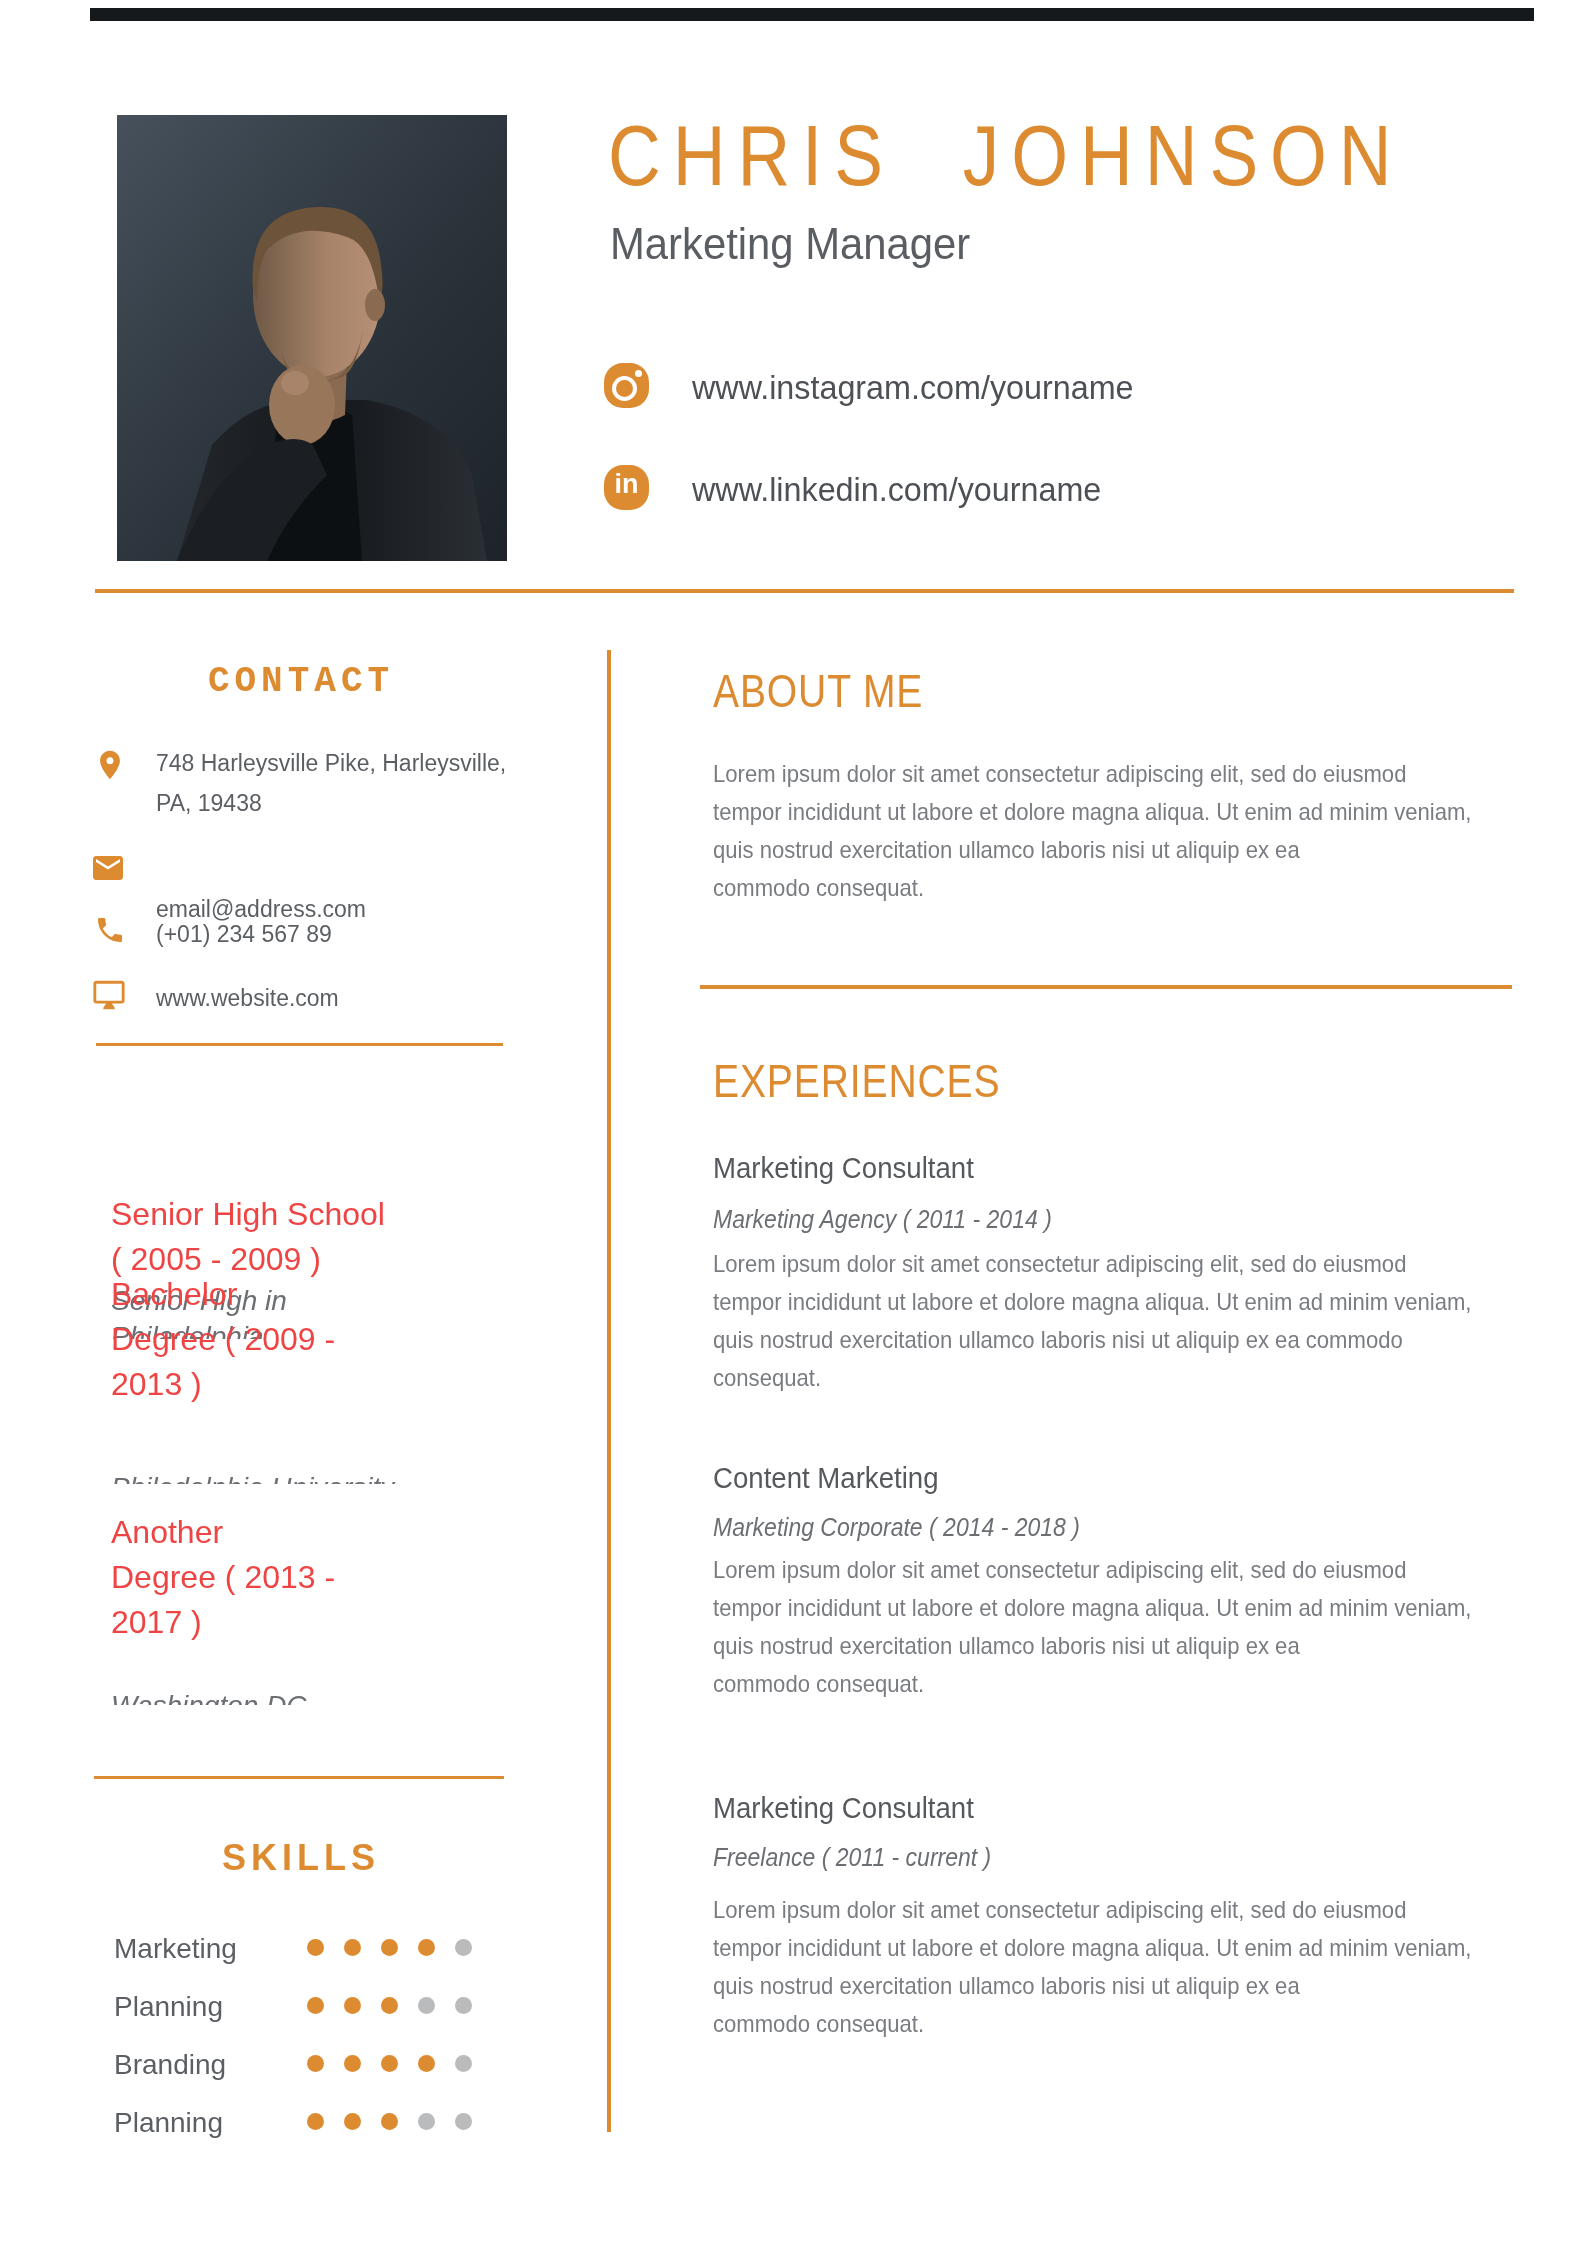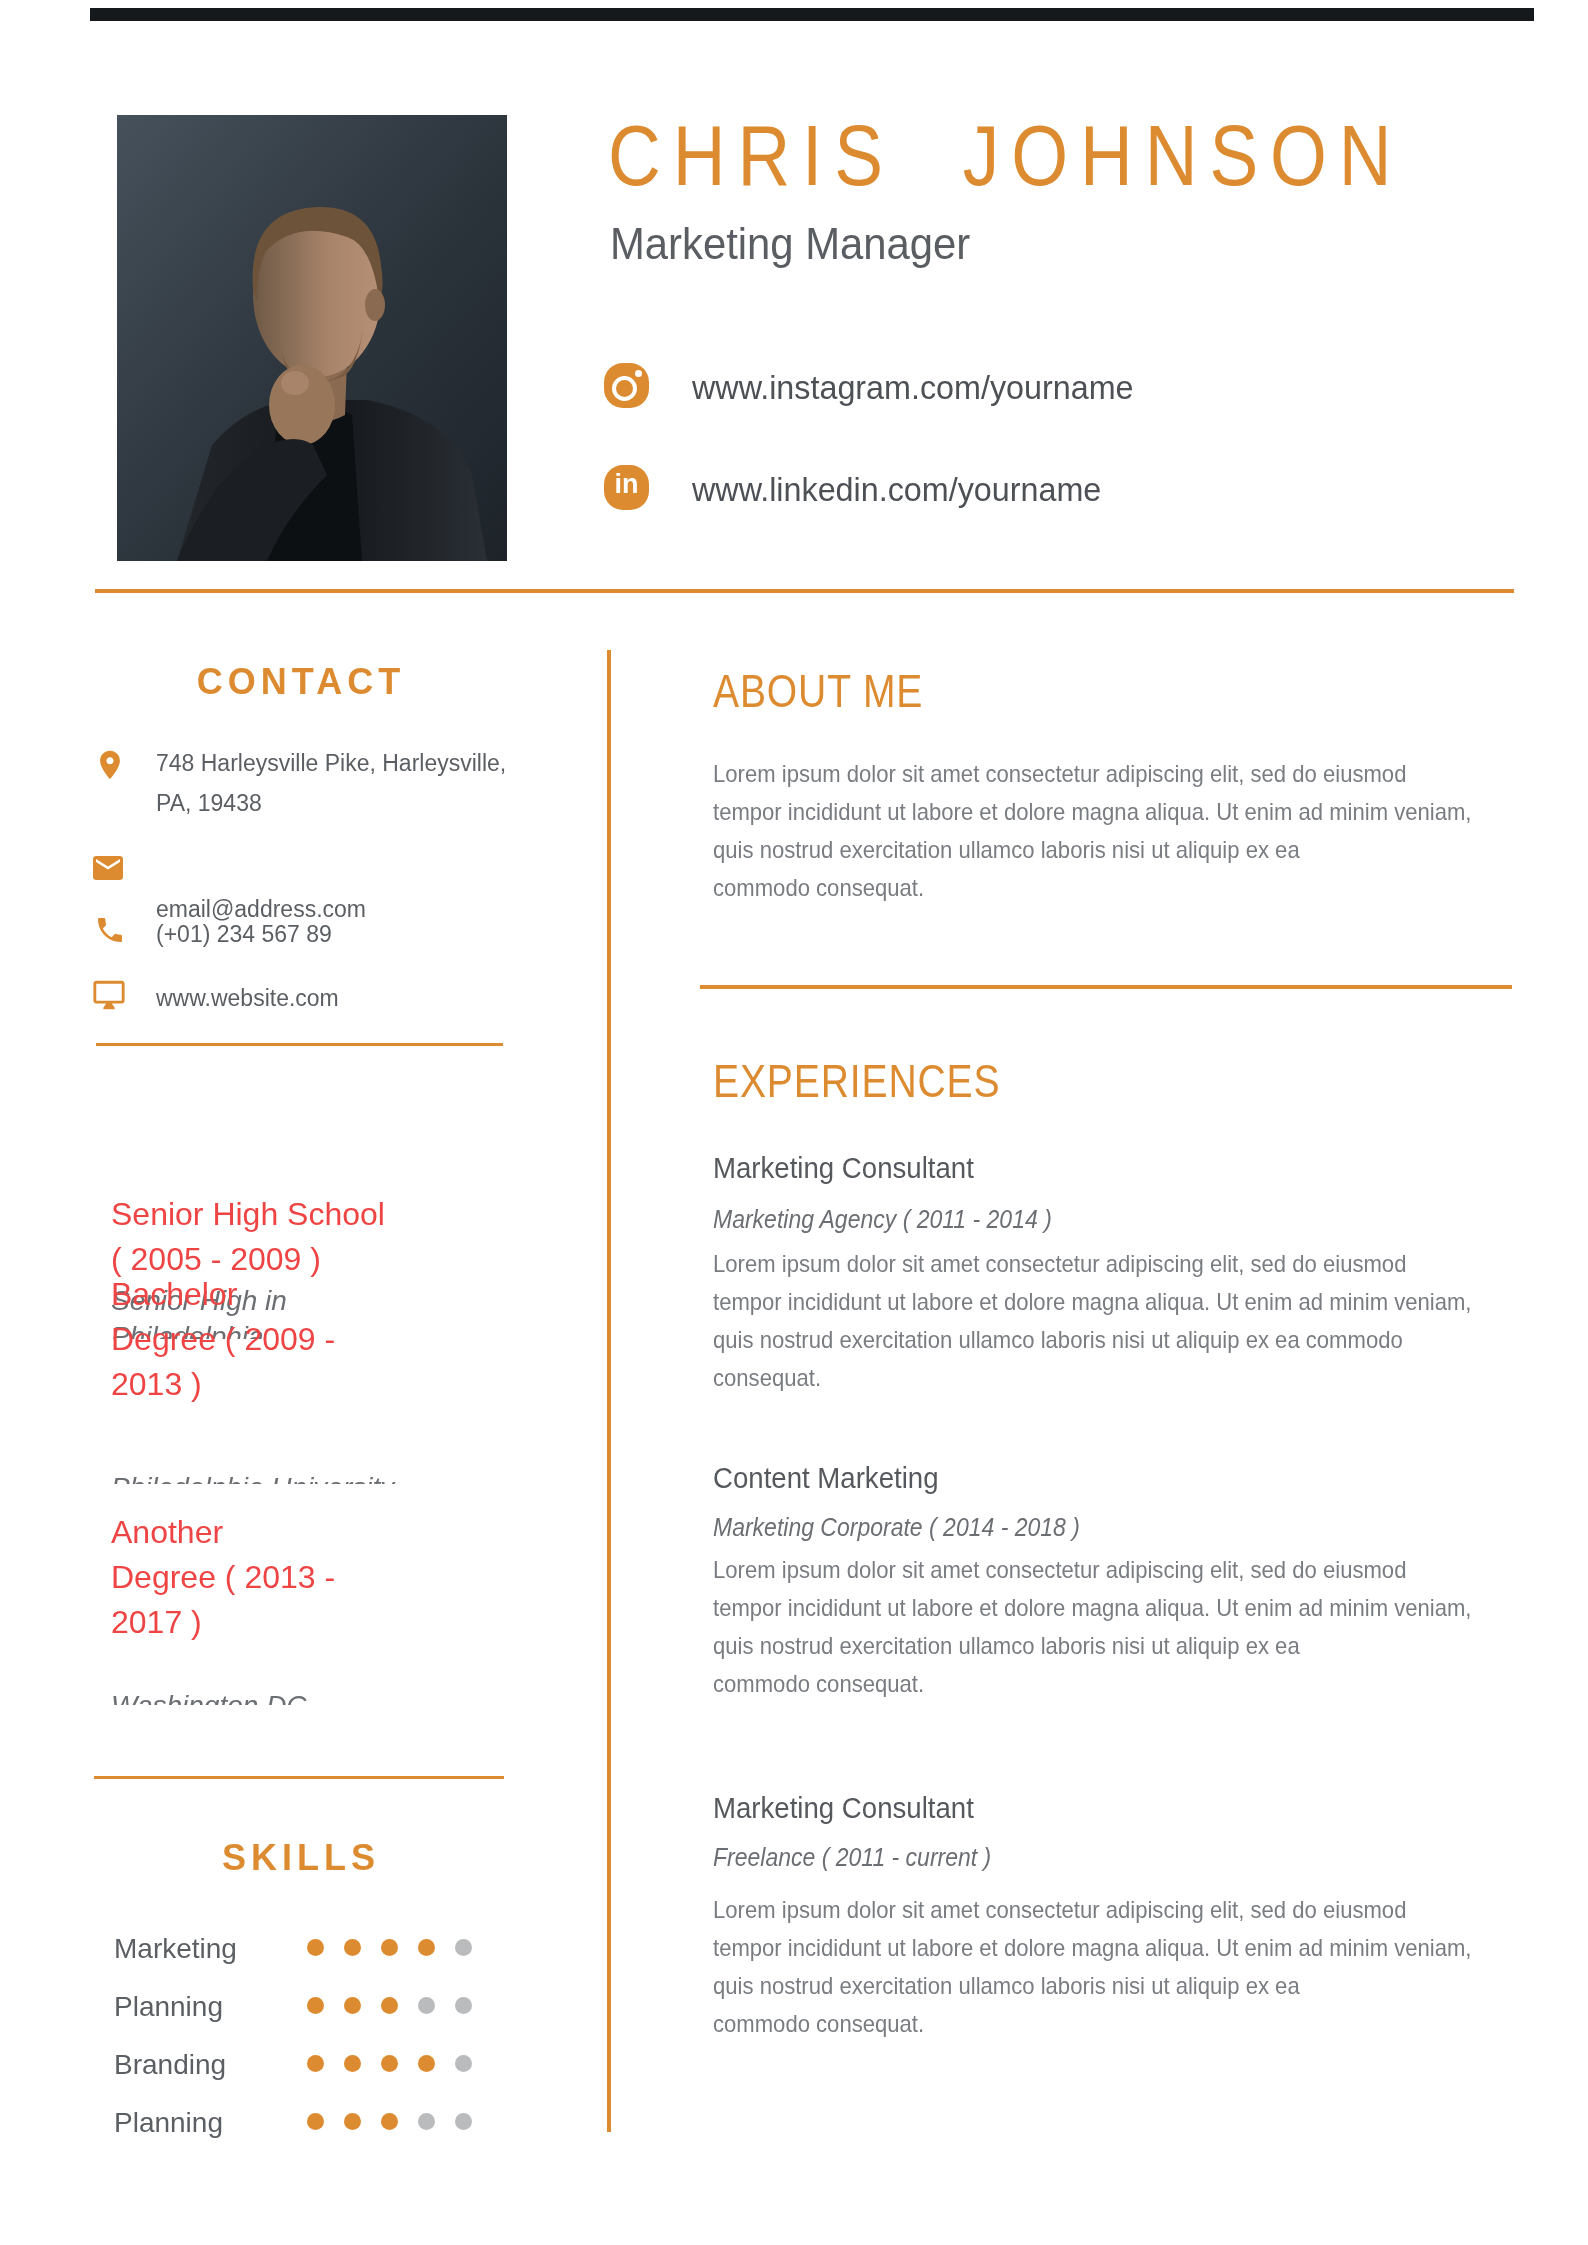--- a/index.html
+++ b/index.html
@@ -113,21 +113,21 @@
   <div class="social-row">
     <div class="social-icon-box" style="top:465px;">
       <span class="li-glyph">in</span>
     </div>
     <div class="social-text nowrap" style="top:470px;">www.linkedin.com/yourname</div>
   </div>
 
   <div id="main-divider" class="abs hr"></div>
   <div id="v-divider" class="abs"></div>
 
-  <div class="abs left-heading" style="top:664px;">CONTACT</div>
+  <div class="abs left-heading" style="top:664px;font-family:Liberation Mono, monospace;">CONTACT</div>
 
   <div>
     <svg class="abs c-icon" style="left:93px;top:748px;" width="34" height="34" viewBox="0 0 24 24">
       <path fill="#dd8b30" d="M12 2C8.13 2 5 5.13 5 9c0 5.25 7 13 7 13s7-7.75 7-13c0-3.87-3.13-7-7-7zm0 9.5c-1.38 0-2.5-1.12-2.5-2.5s1.12-2.5 2.5-2.5 2.5 1.12 2.5 2.5-1.12 2.5-2.5 2.5z"></path>
     </svg>
     <div class="abs contact-text" style="top:743px;">
       <div>748 Harleysville Pike, Harleysville,</div>
       <div>PA, 19438</div>
     </div>
   </div>

